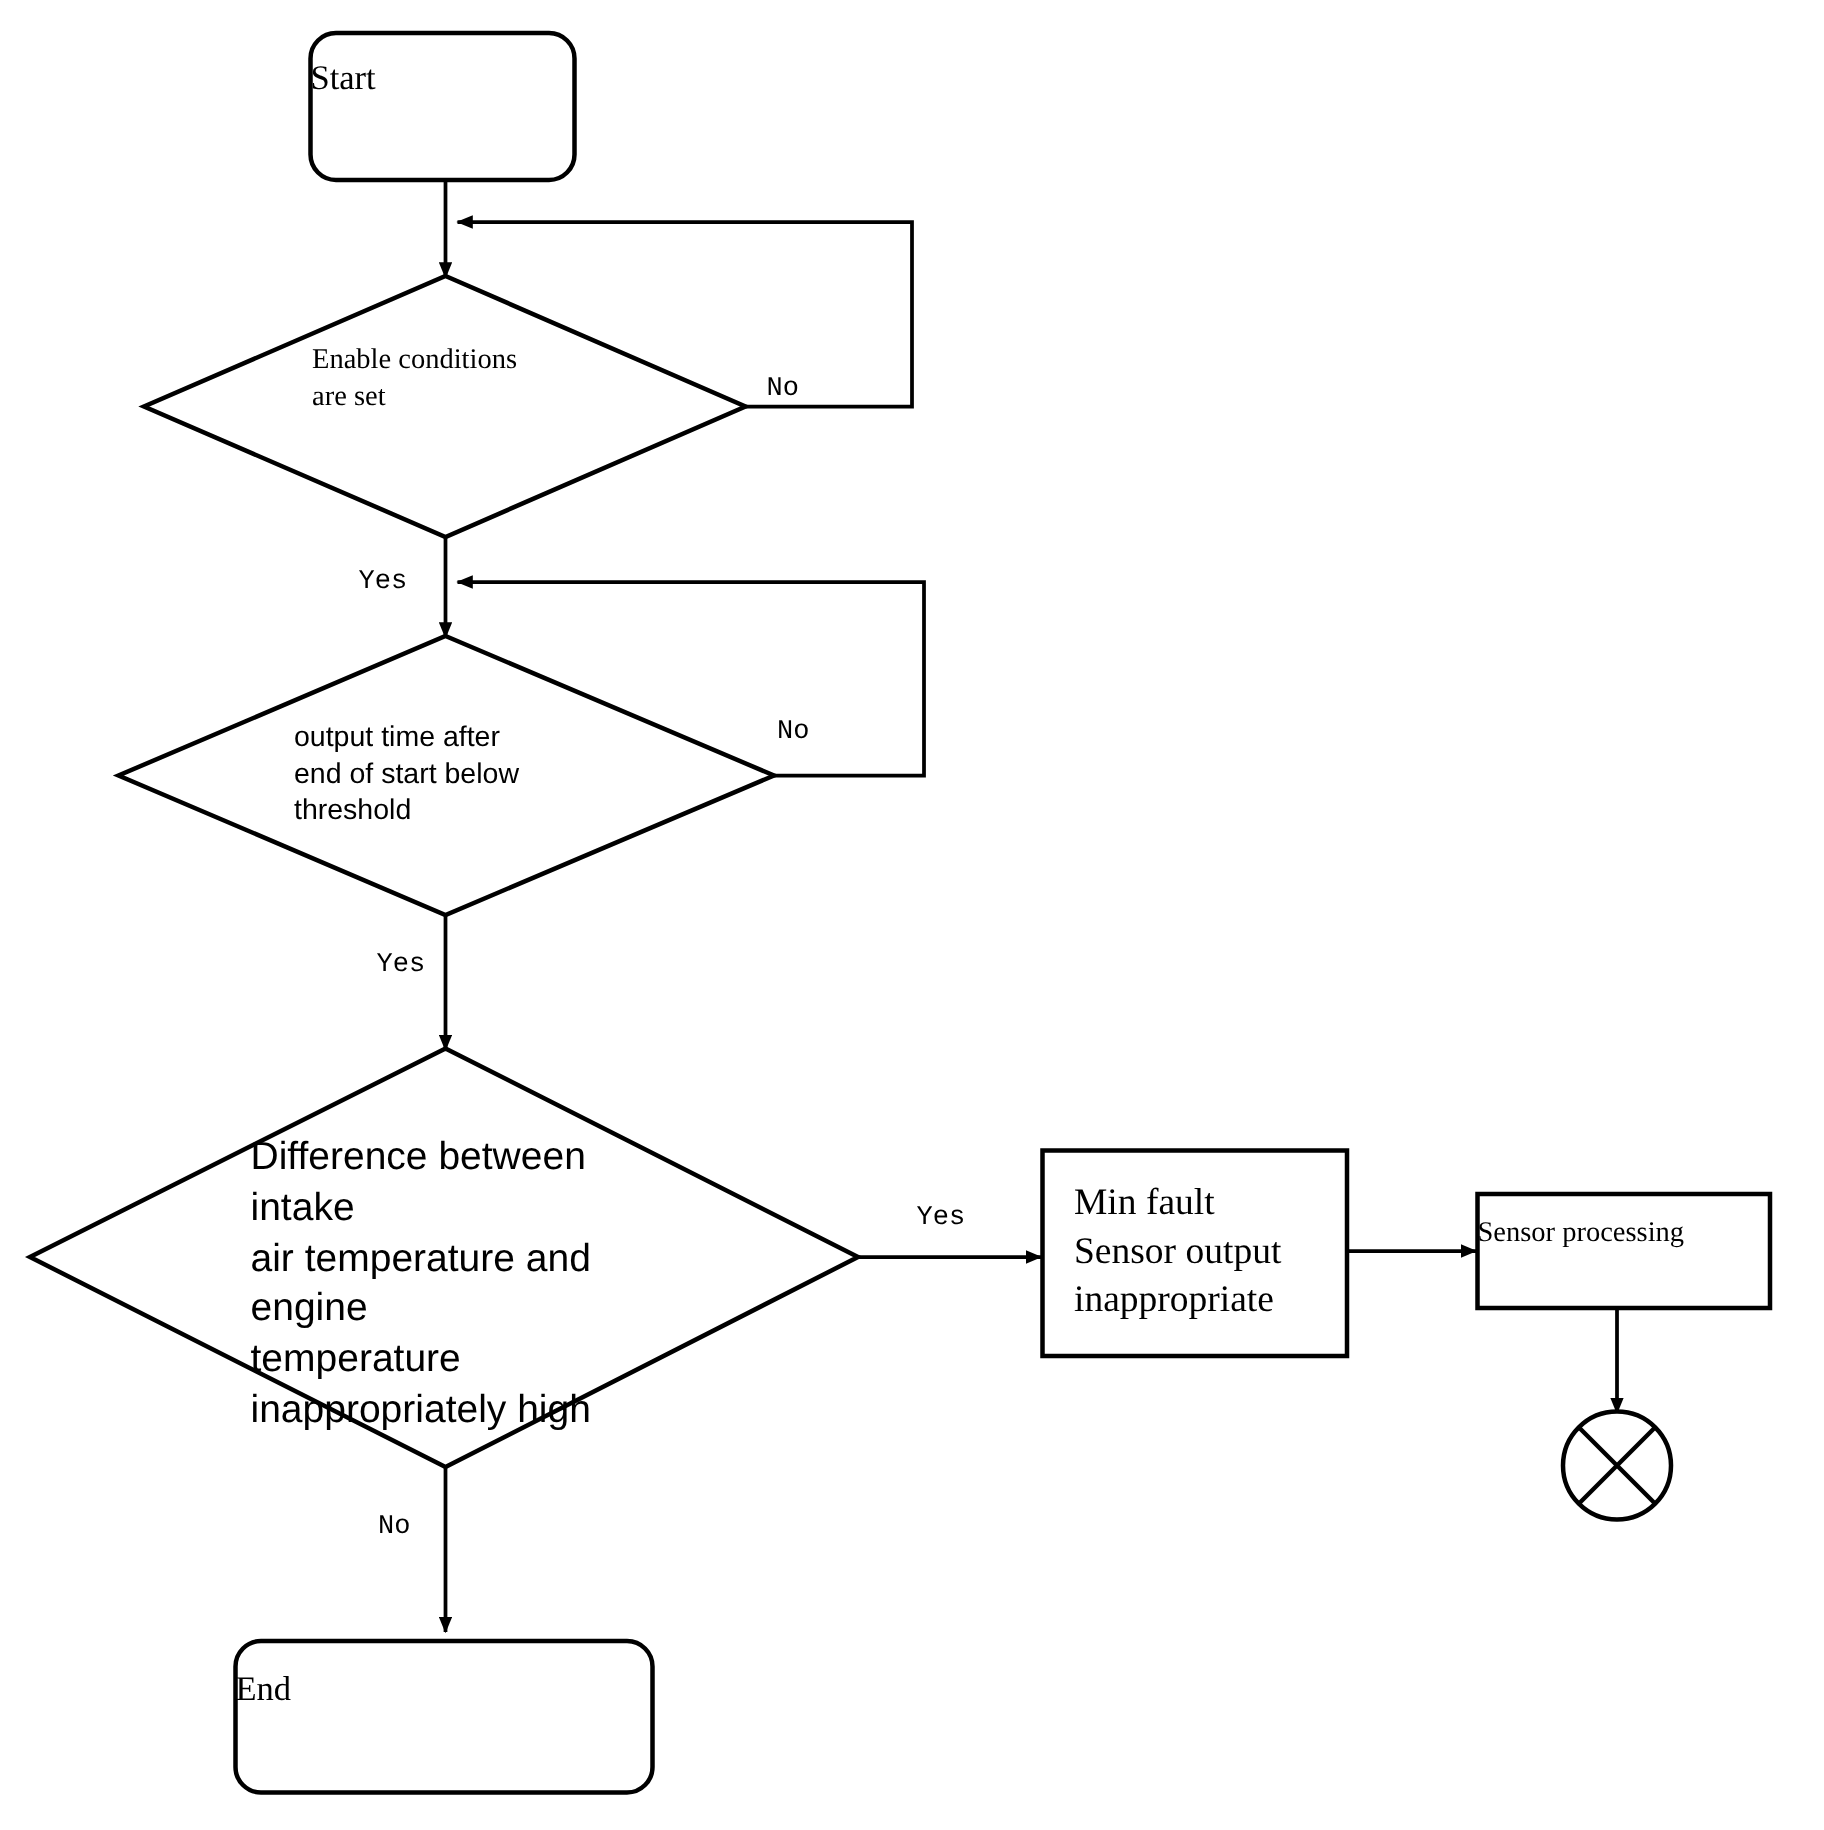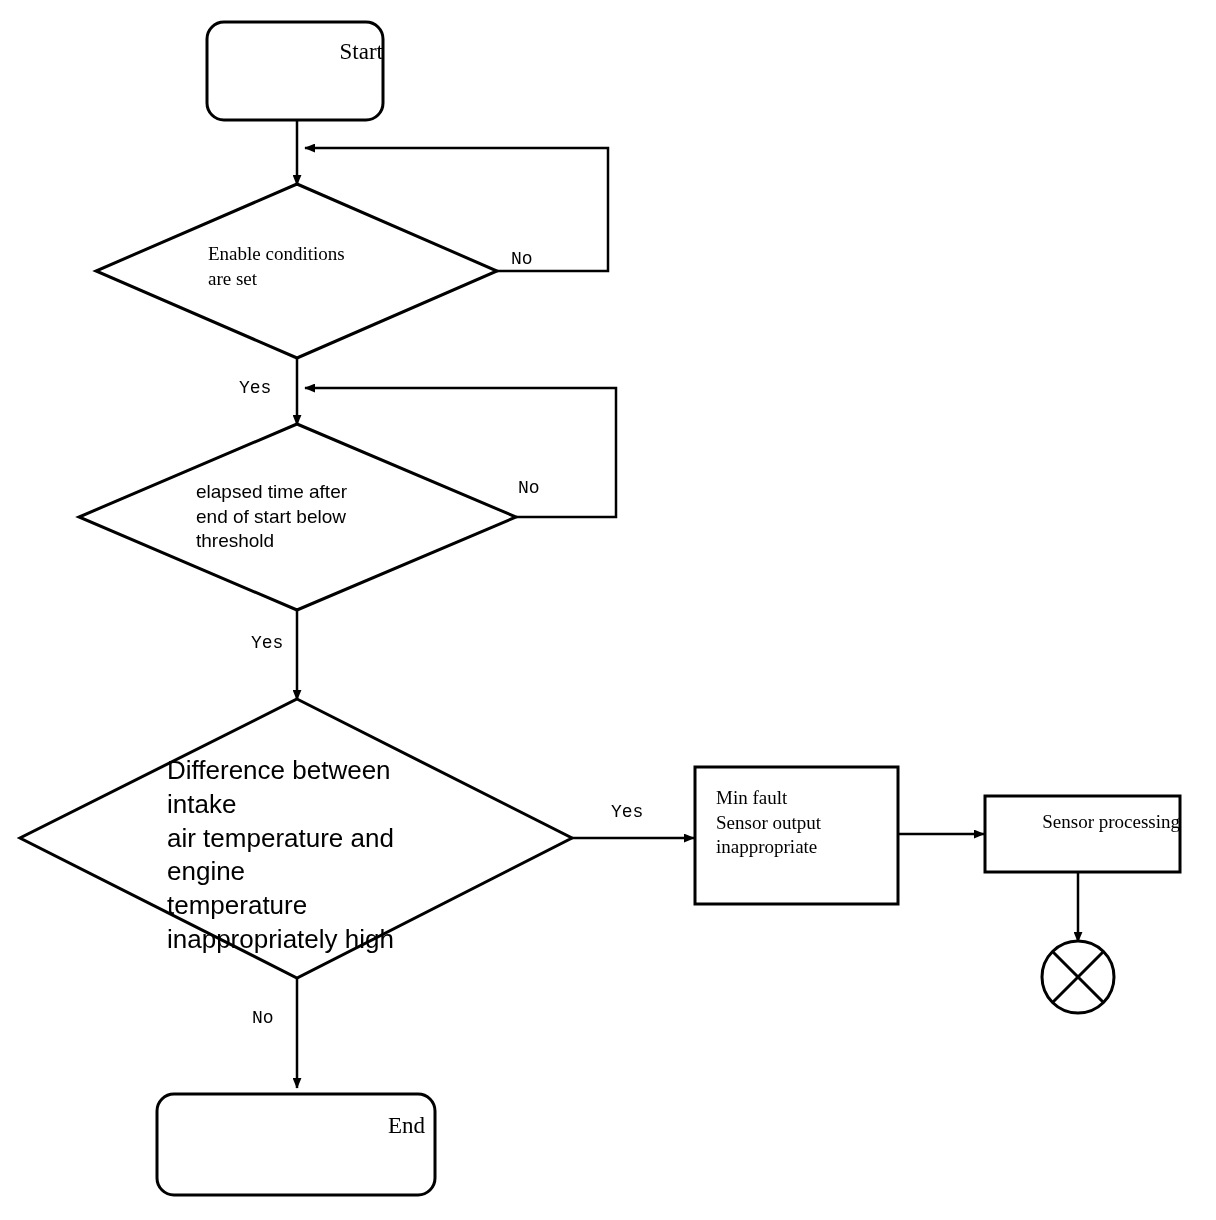--- a/index.html
+++ b/index.html
@@ -37,21 +37,21 @@
   }
   .edge-label {
     position: absolute;
     color: #000000;
     font-family: Liberation Mono, monospace;
     font-size: 18px;
     line-height: 1;
     white-space: nowrap;
   }
   .centered {
-    text-align: right;
+    text-align: left;
   }
 </style>
 </head>
 <body>
 
 <div id="canvas">
 
   <svg id="flow-svg" viewBox="0 0 1216 1220">
     <defs>
       <marker id="arrowhead" markerWidth="11" markerHeight="9" refX="10.2" refY="4.5" orient="auto" markerUnits="userSpaceOnUse">
@@ -91,33 +91,33 @@
     <line x1="1052.5" y1="951.5" x2="1103.5" y2="1002.5" stroke="#000000" stroke-width="3"></line>
     <line x1="1103.5" y1="951.5" x2="1052.5" y2="1002.5" stroke="#000000" stroke-width="3"></line>
 
     <line x1="297" y1="978" x2="297" y2="1088" stroke="#000000" stroke-width="2.5" marker-end="url(#arrowhead)"></line>
 
     <rect x="157" y="1094" width="278" height="101" rx="17" ry="17" fill="#ffffff" stroke="#000000" stroke-width="3"></rect>
   </svg>
 
   <div class="node-label serif-label centered" style="left:207px; top:37px; width:176px; font-size:23px;">Start</div>
 
-  <div class="node-label serif-label" style="left:208px; top:242px; width:230px; font-size:19px;">Enable conditions
+  <div class="node-label serif-label" style="left:208px; top:228px; width:230px; font-size:19px;">Enable conditions
 are set</div>
 
-  <div class="node-label sans-label" style="left:196px; top:480px; width:220px; font-size:19px;">elapsed time after
+  <div class="node-label sans-label" style="left:196px; top:480px; width:220px; font-size:19px;">output time after
 end of start below
 threshold</div>
 
   <div class="node-label sans-label" style="left:167px; top:754px; width:300px; font-size:26px;">Difference between intake
 air temperature and engine
 temperature
 inappropriately high</div>
 
-  <div class="node-label serif-label" style="left:716px; top:786px; width:185px; font-size:19px;">Min fault
+  <div class="node-label serif-label" style="left:716px; top:786px; width:185px; font-size:25px;">Min fault
 Sensor output
 inappropriate</div>
 
   <div class="node-label serif-label centered" style="left:985px; top:810px; width:195px; font-size:19px;">Sensor processing</div>
 
   <div class="node-label serif-label centered" style="left:157px; top:1111px; width:268px; font-size:23px;">End</div>
 
   <div class="edge-label" style="left:511px; top:250px;">No</div>
 
   <div class="edge-label" style="left:239px; top:379px;">Yes</div>

